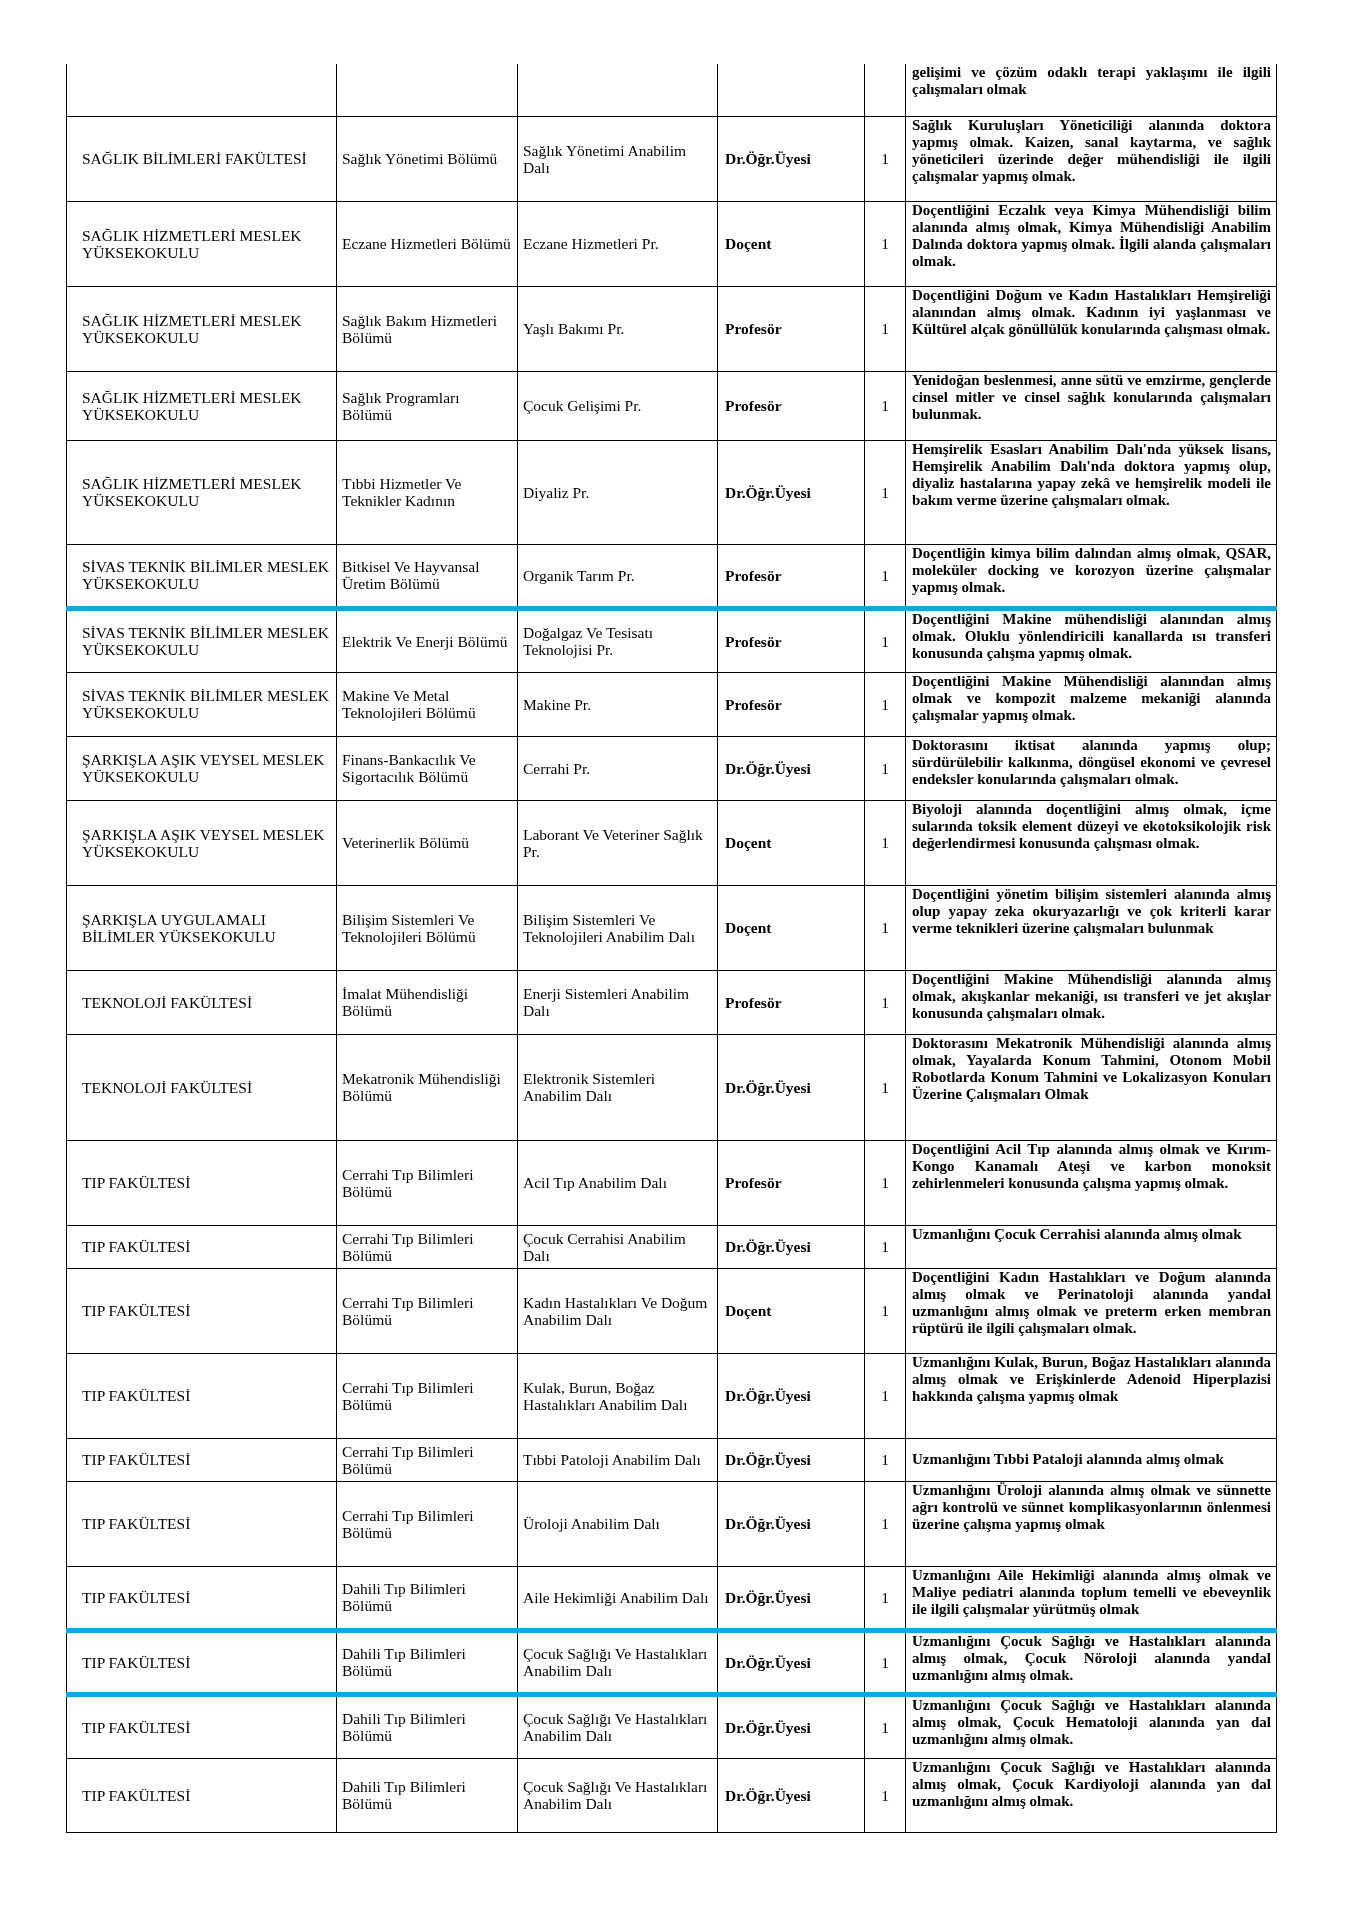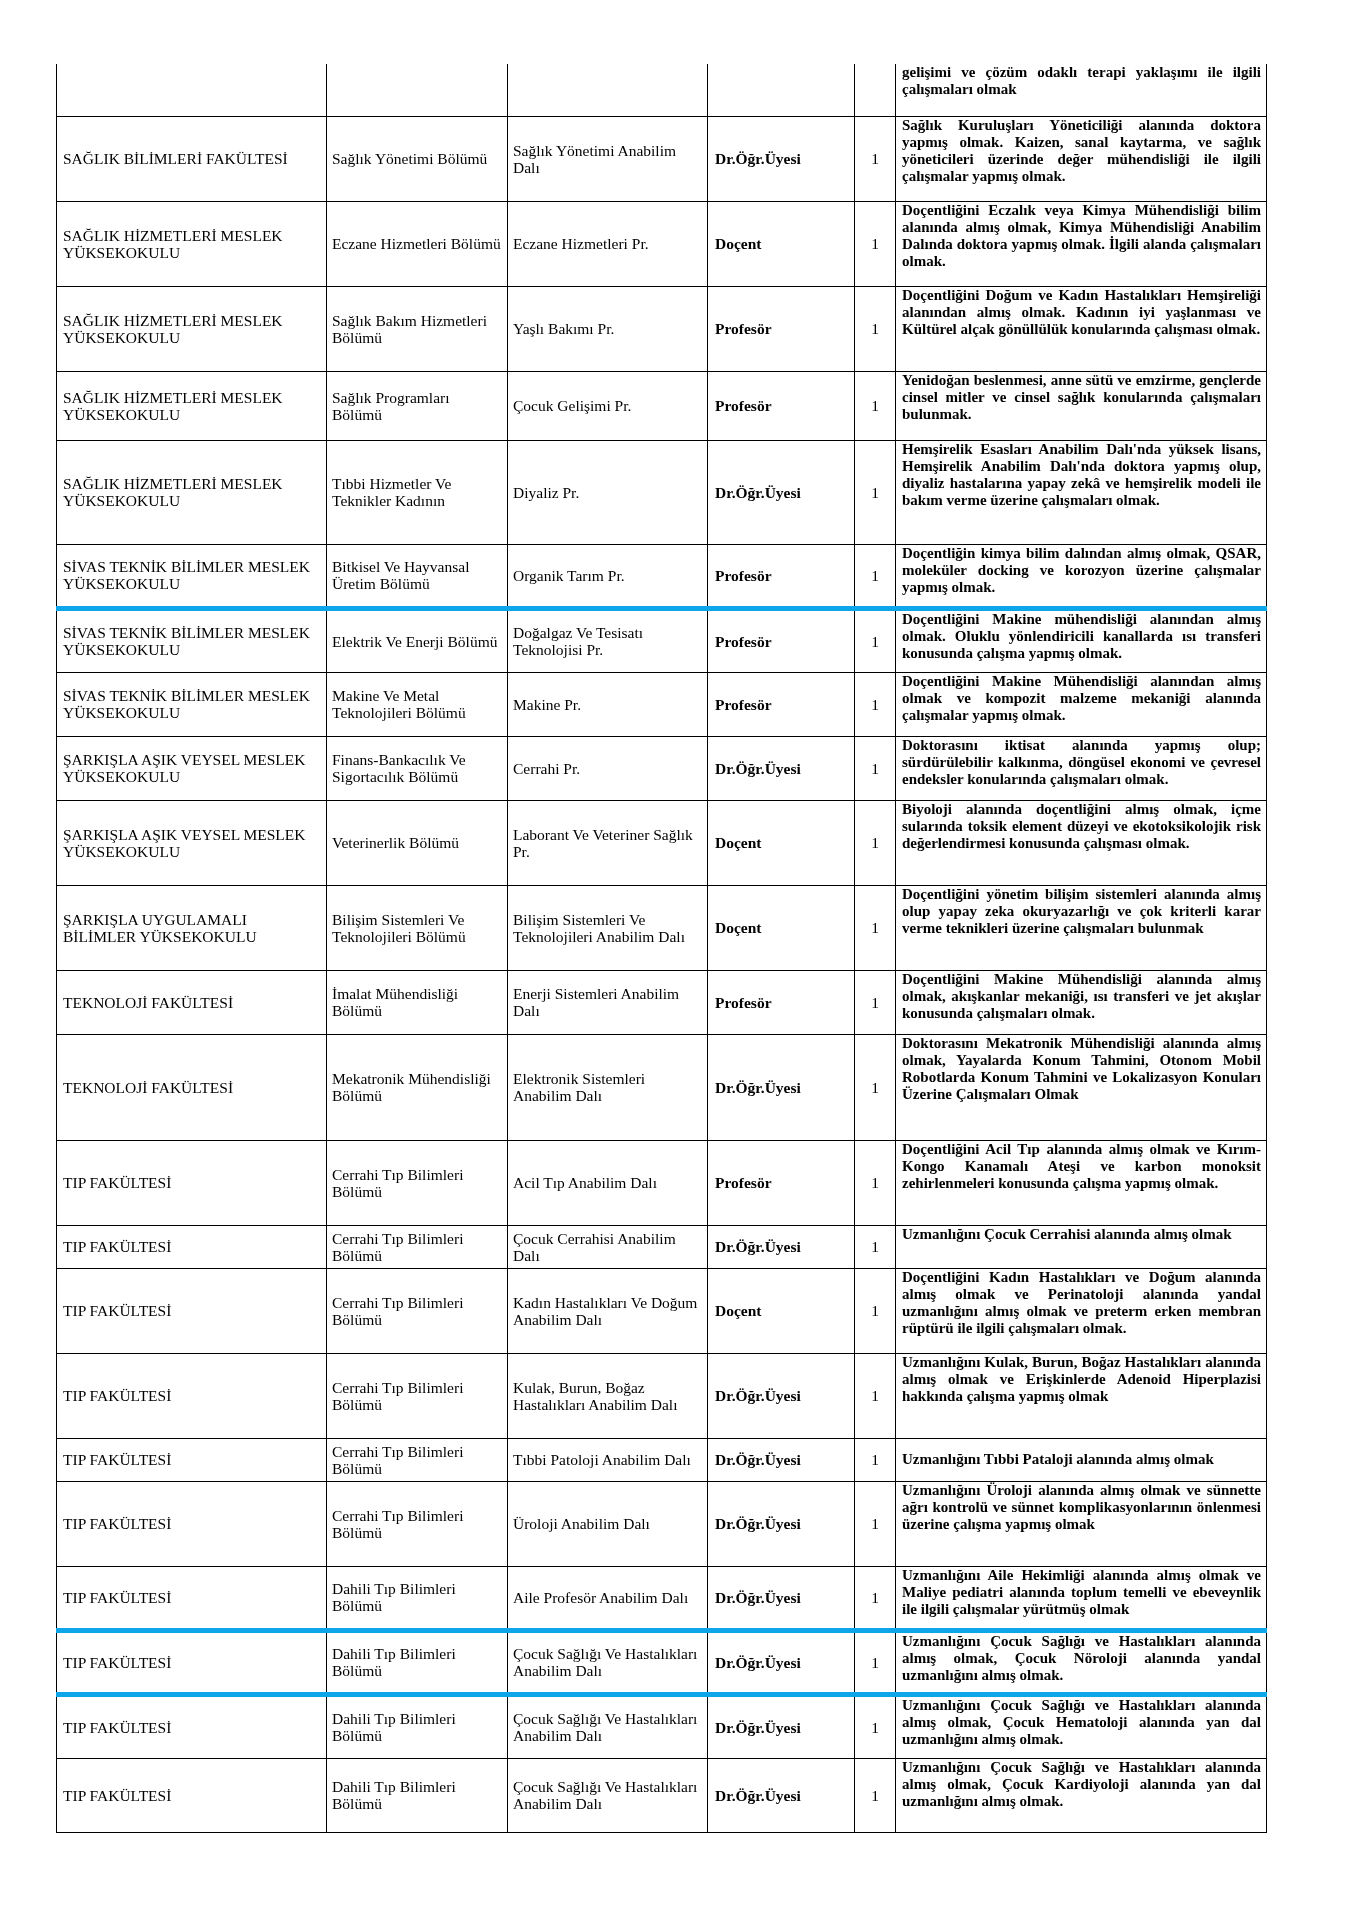--- a/index.html
+++ b/index.html
@@ -1,22 +1,22 @@
 <!DOCTYPE html>
 <html><head>
 <meta charset="utf-8">
 <style>
   html, body { margin:0; padding:0; background:#ffffff; }
   body { width:1358px; height:1920px; position:relative; overflow:hidden;
          font-family:"Liberation Serif","DejaVu Serif",serif; color:#000; }
-  #doc-table { position:absolute; left:56px; top:64px; border-collapse:collapse;
+  #doc-table { position:absolute; left:66px; top:64px; border-collapse:collapse;
                table-layout:fixed; }
   #doc-table td { border:1.3px solid #000; padding:0 5px; vertical-align:middle;
                   font-size:15.5px; line-height:17px; overflow:hidden; }
-  #doc-table td.c-unit { padding-left:6px; }
+  #doc-table td.c-unit { padding-left:15px; }
   #doc-table td.c-title { font-weight:bold; padding-left:7px; }
   #doc-table td.c-qty { text-align:center; font-weight:normal; padding:0; }
   #doc-table td.c-req { font-weight:bold; text-align:justify; text-align-last:left;
                         font-size:15px; line-height:17px; padding:0 5px 0 6px;
                         vertical-align:top; }
   #doc-table tr.partial td.c-req { vertical-align:top; }
   #doc-table tr.partial td { border-top:none; }
   #doc-table tr.thick td { border-top:5px solid #0ea5e9; }
 </style>
 </head>
@@ -188,21 +188,21 @@
     <td class="c-unit">TIP FAKÜLTESİ</td>
     <td class="c-dept">Cerrahi Tıp Bilimleri Bölümü</td>
     <td class="c-prog">Üroloji Anabilim Dalı</td>
     <td class="c-title">Dr.Öğr.Üyesi</td>
     <td class="c-qty">1</td>
     <td class="c-req">Uzmanlığını Üroloji alanında almış olmak ve sünnette ağrı kontrolü ve sünnet komplikasyonlarının önlenmesi üzerine çalışma yapmış olmak</td>
   </tr>
       <tr style="height: 64px;">
     <td class="c-unit">TIP FAKÜLTESİ</td>
     <td class="c-dept">Dahili Tıp Bilimleri Bölümü</td>
-    <td class="c-prog">Aile Profesör Anabilim Dalı</td>
+    <td class="c-prog">Aile Hekimliği Anabilim Dalı</td>
     <td class="c-title">Dr.Öğr.Üyesi</td>
     <td class="c-qty">1</td>
     <td class="c-req">Uzmanlığını Aile Hekimliği alanında almış olmak ve Maliye pediatri alanında toplum temelli ve ebeveynlik ile ilgili çalışmalar yürütmüş olmak</td>
   </tr>
       <tr class="thick" style="height: 64px;">
     <td class="c-unit">TIP FAKÜLTESİ</td>
     <td class="c-dept">Dahili Tıp Bilimleri Bölümü</td>
     <td class="c-prog">Çocuk Sağlığı Ve Hastalıkları Anabilim Dalı</td>
     <td class="c-title">Dr.Öğr.Üyesi</td>
     <td class="c-qty">1</td>

